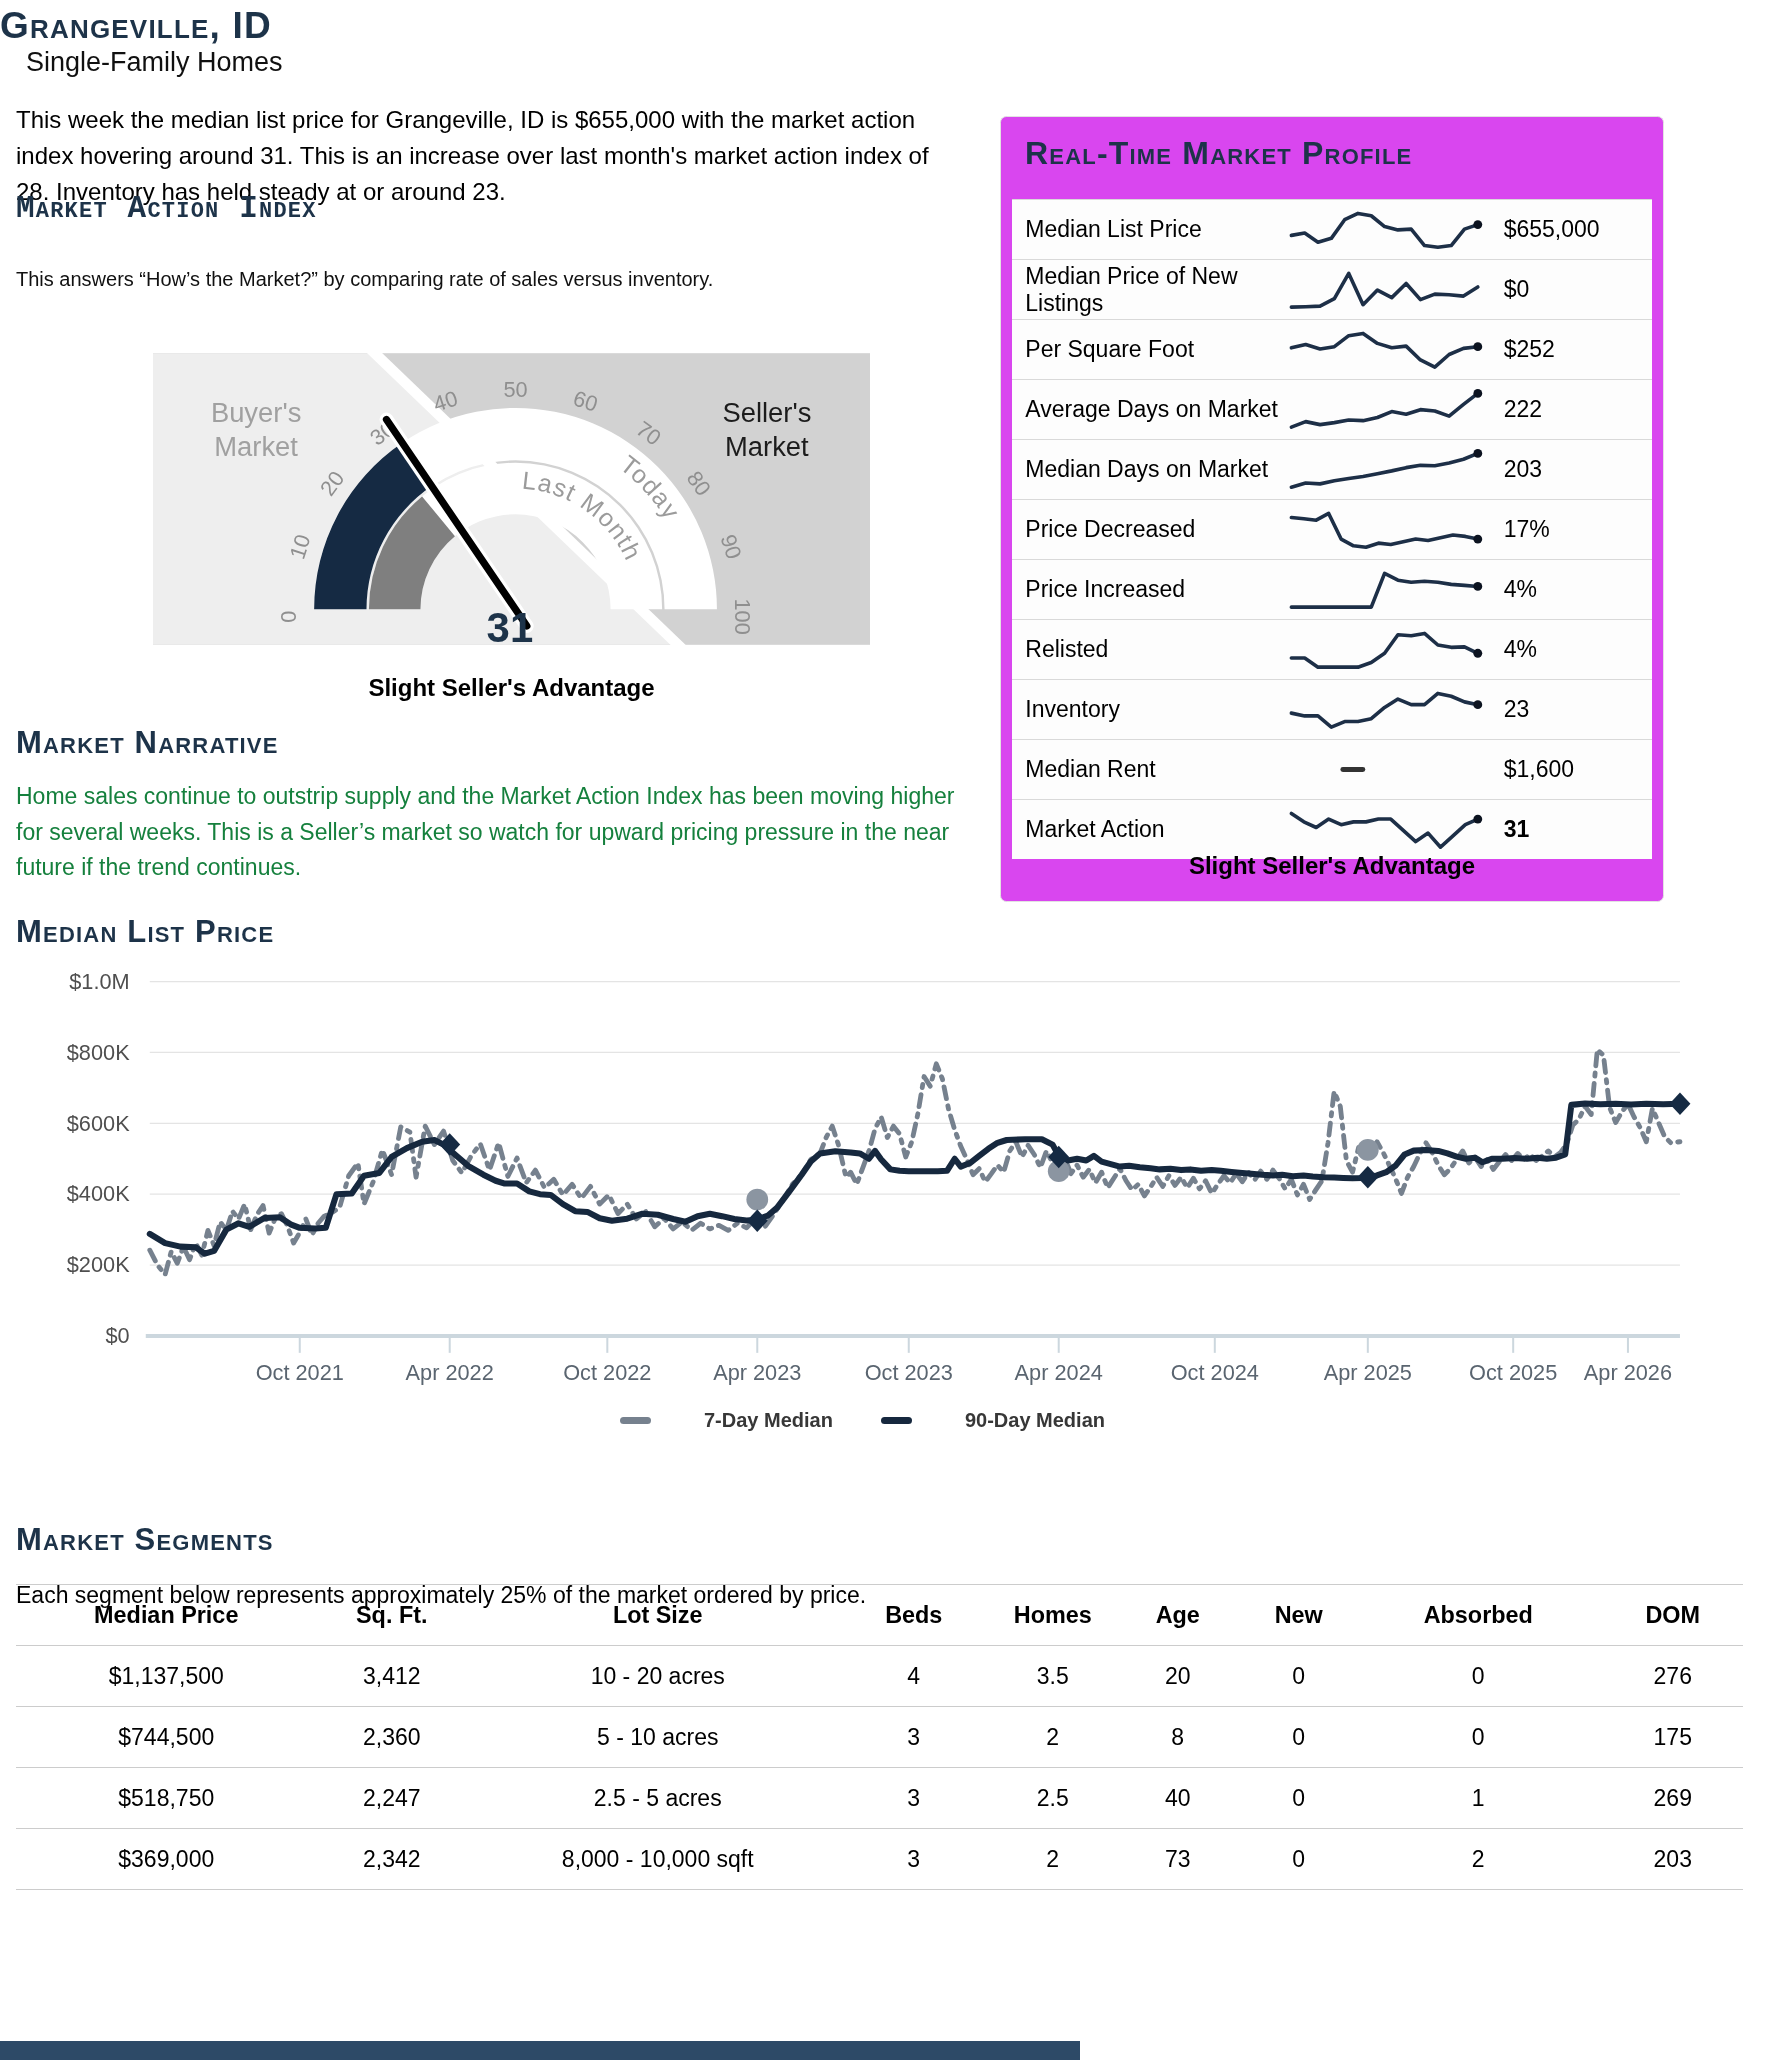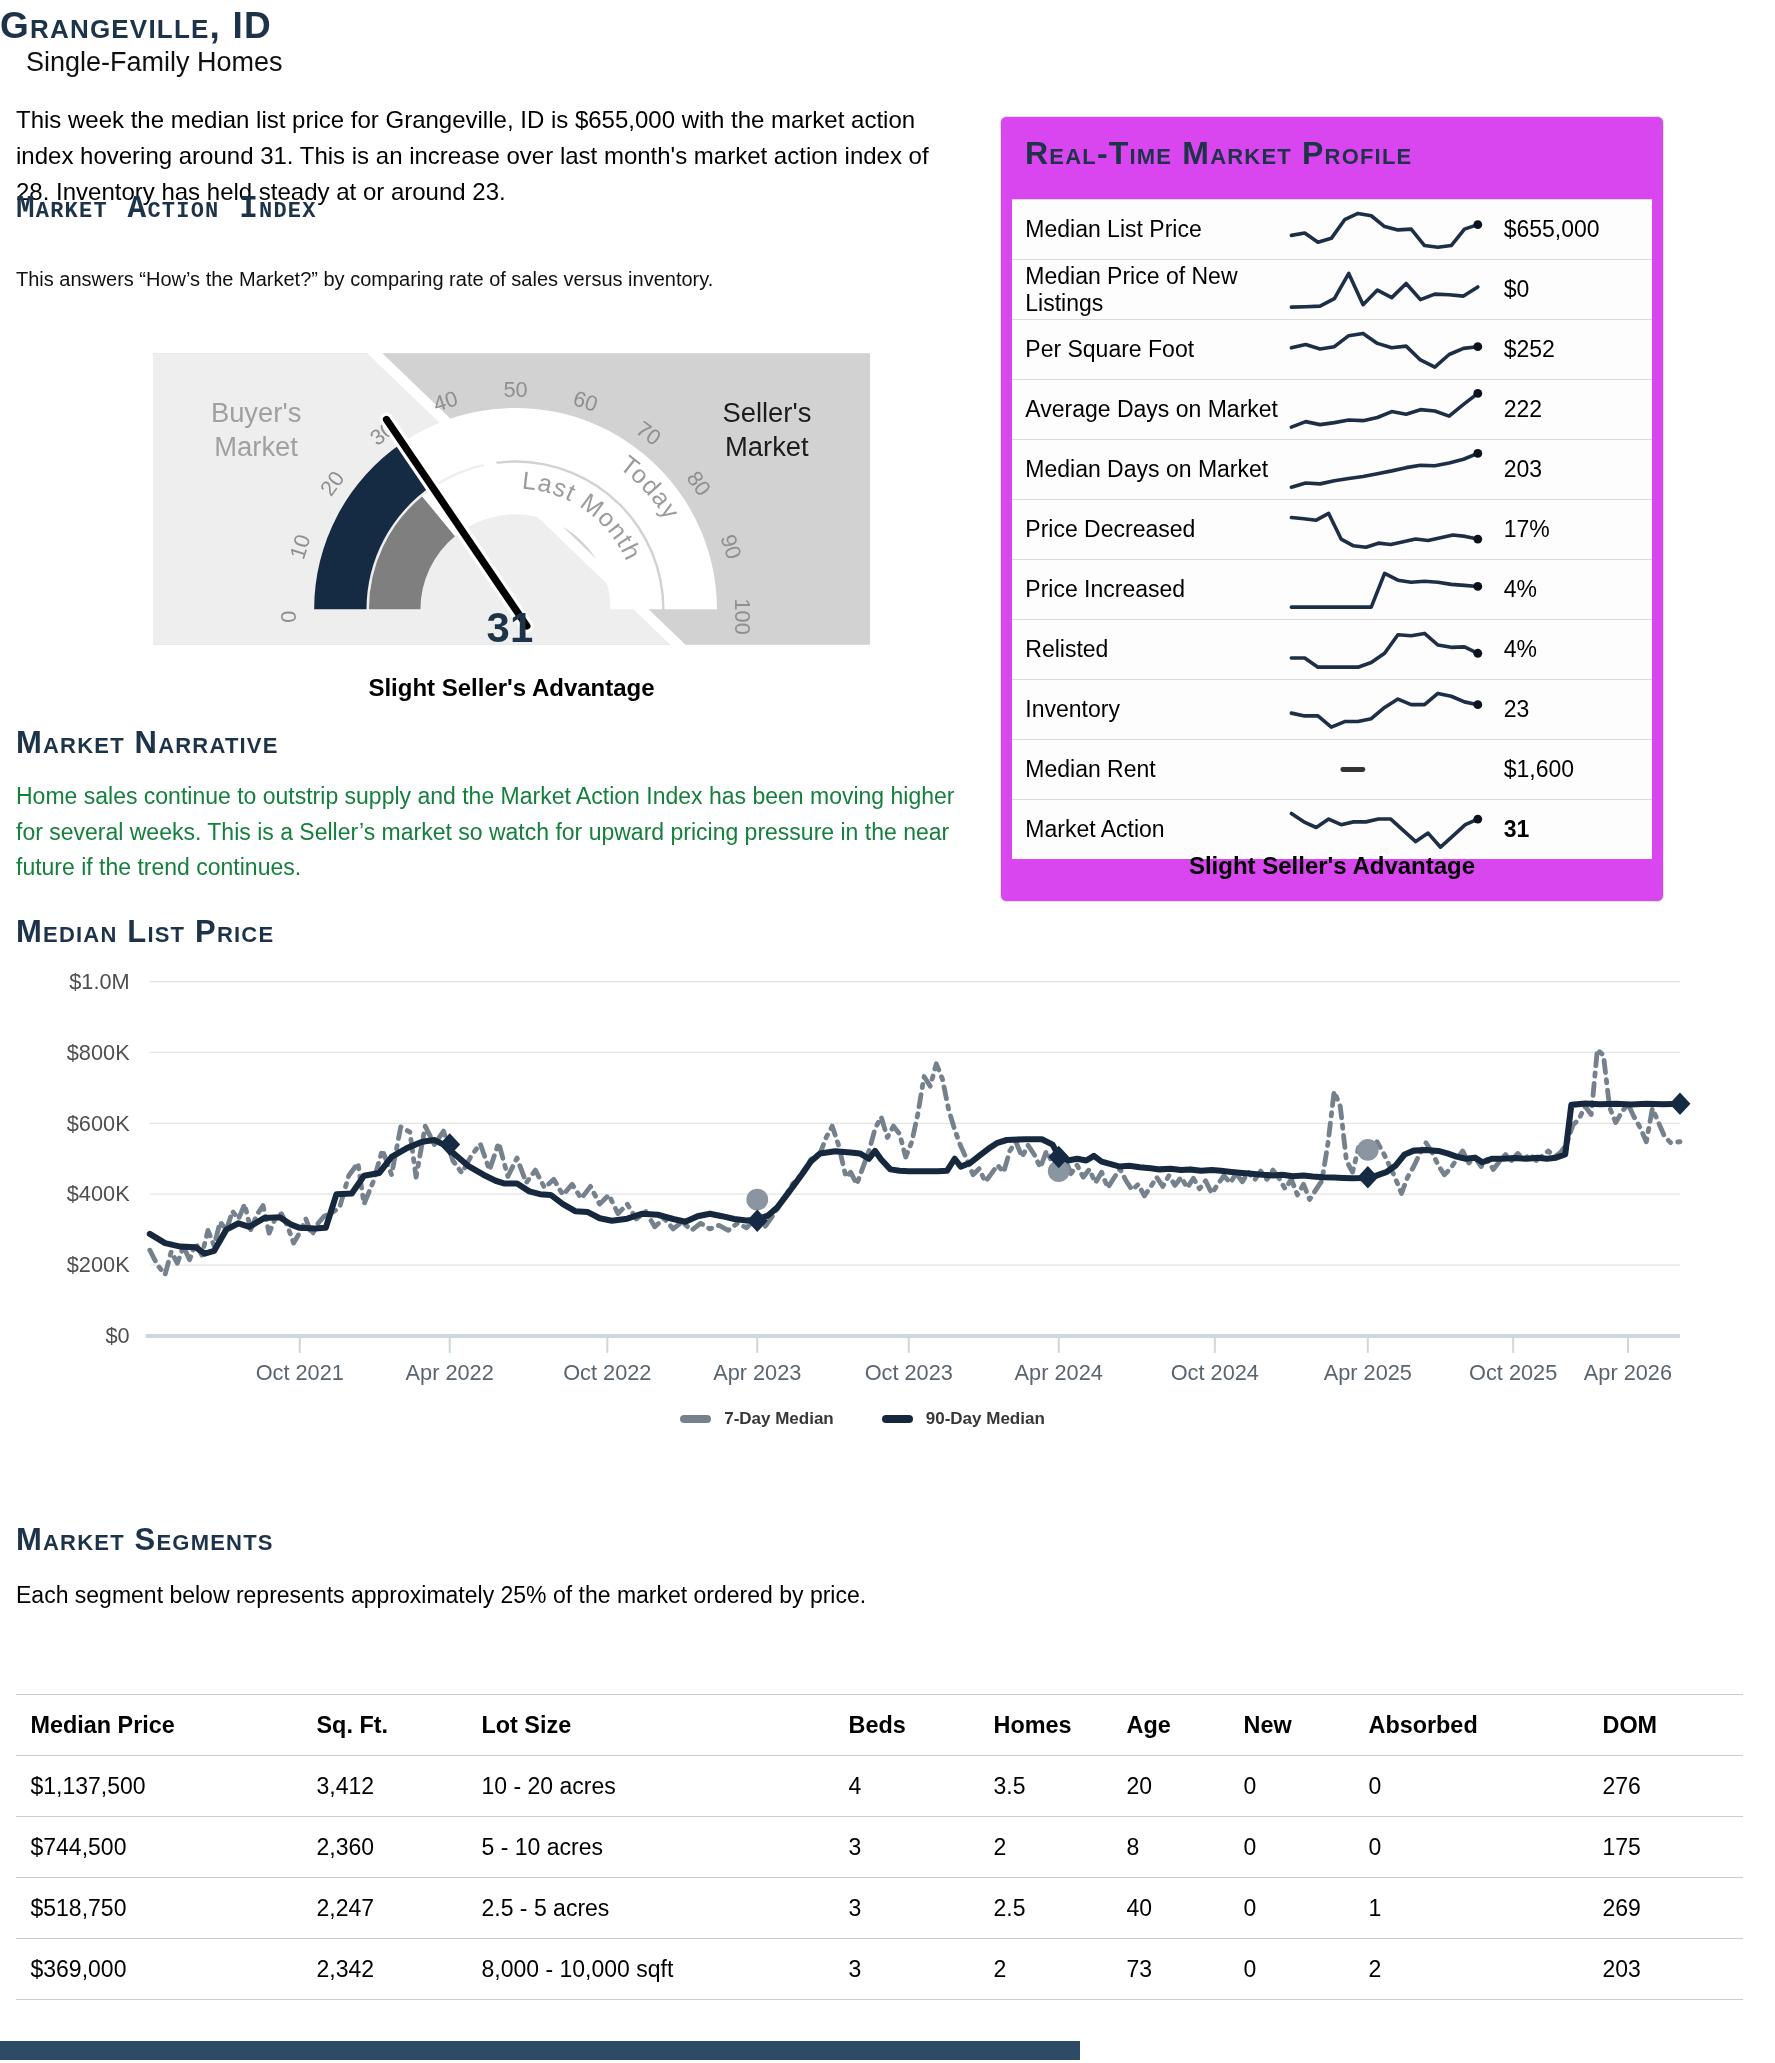--- a/index.html
+++ b/index.html
@@ -14,35 +14,35 @@
   .mai-desc { top:268px; left:16px; width:927px; font-size:20px; color:#111; }
   .gauge-wrap { top:353px; left:153px; width:717px; height:292px; }
   .gauge-caption { top:674px; left:153px; width:717px; text-align:center; font-weight:700; font-size:24px; color:#000; }
   .nar-head { top:725px; left:16px; }
   .nar-text { top:779px; left:16px; width:967px; font-size:23px; line-height:1.55; color:#15803d; }
   .mlp-head { top:914px; left:16px; }
   #chart-svg { top:955px; left:0; }
   .legend { top:1409px; left:0; width:1725px; display:flex; justify-content:center; align-items:center; gap:48px; }
   .legend-item { display:flex; align-items:center; gap:13px; }
   .legend-swatch { width:31px; height:7.3px; border-radius:4px; }
-  .legend-label { font-weight:700; font-size:17px; color:#373737; }
+  .legend-label { font-weight:700; font-size:20px; color:#373737;margin-left:40px; }
   .ms-head { top:1522px; left:16px; }
   .ms-desc { top:1582px; left:16px; width:1129px; font-size:23px; color:#000; }
   
   .panel { top:116px; left:1000px; width:664px; height:786px; background:#d946ef; border:0.8px solid #e2e2e2; border-radius:6.4px; box-sizing:border-box; }
   .panel-head { position:absolute; top:18px; left:24px; font-size:32px; }
   .rows { position:absolute; top:82px; left:11.3px; right:11.3px; }
   .prow { display:flex; align-items:center; height:59px; border-top:0.8px solid #d9d9d9; background:#fdfdfd; padding:0 13px; }
   .prow .lbl { flex:1; font-size:23px; color:#000; }
   .prow .spark { width:202px; height:45px; }
   .prow .val { width:135px; margin-left:16px; font-size:23px; color:#000; }
   .prow .val.b { font-weight:700; }
   .panel-foot { position:absolute; top:735px; left:0; width:100%; text-align:center; font-weight:700; font-size:24px; color:#000; }
   
-  .seg-table { top:1694px; left:16px; width:1727px; }
+  .seg-table { top:1584px; left:16px; width:1727px;text-align:center; }
   .seg-grid { display:grid; grid-template-columns:286px 165px 367px 145px 133px 117px 125px 234px 1fr; align-items:center; }
   .seg-row { border-top:0.8px solid #ccc; height:60px; }
   .seg-row > div { padding-left:14.5px; font-size:23px; color:#000; }
   .seg-row.head > div { font-weight:700; font-size:23.4px; }
   .bottom-bar { top:2041px; left:0; width:1080px; height:19.3px; }
   text { font-family:"Liberation Sans", sans-serif; }
 </style>
 </head>
 <body>
 

